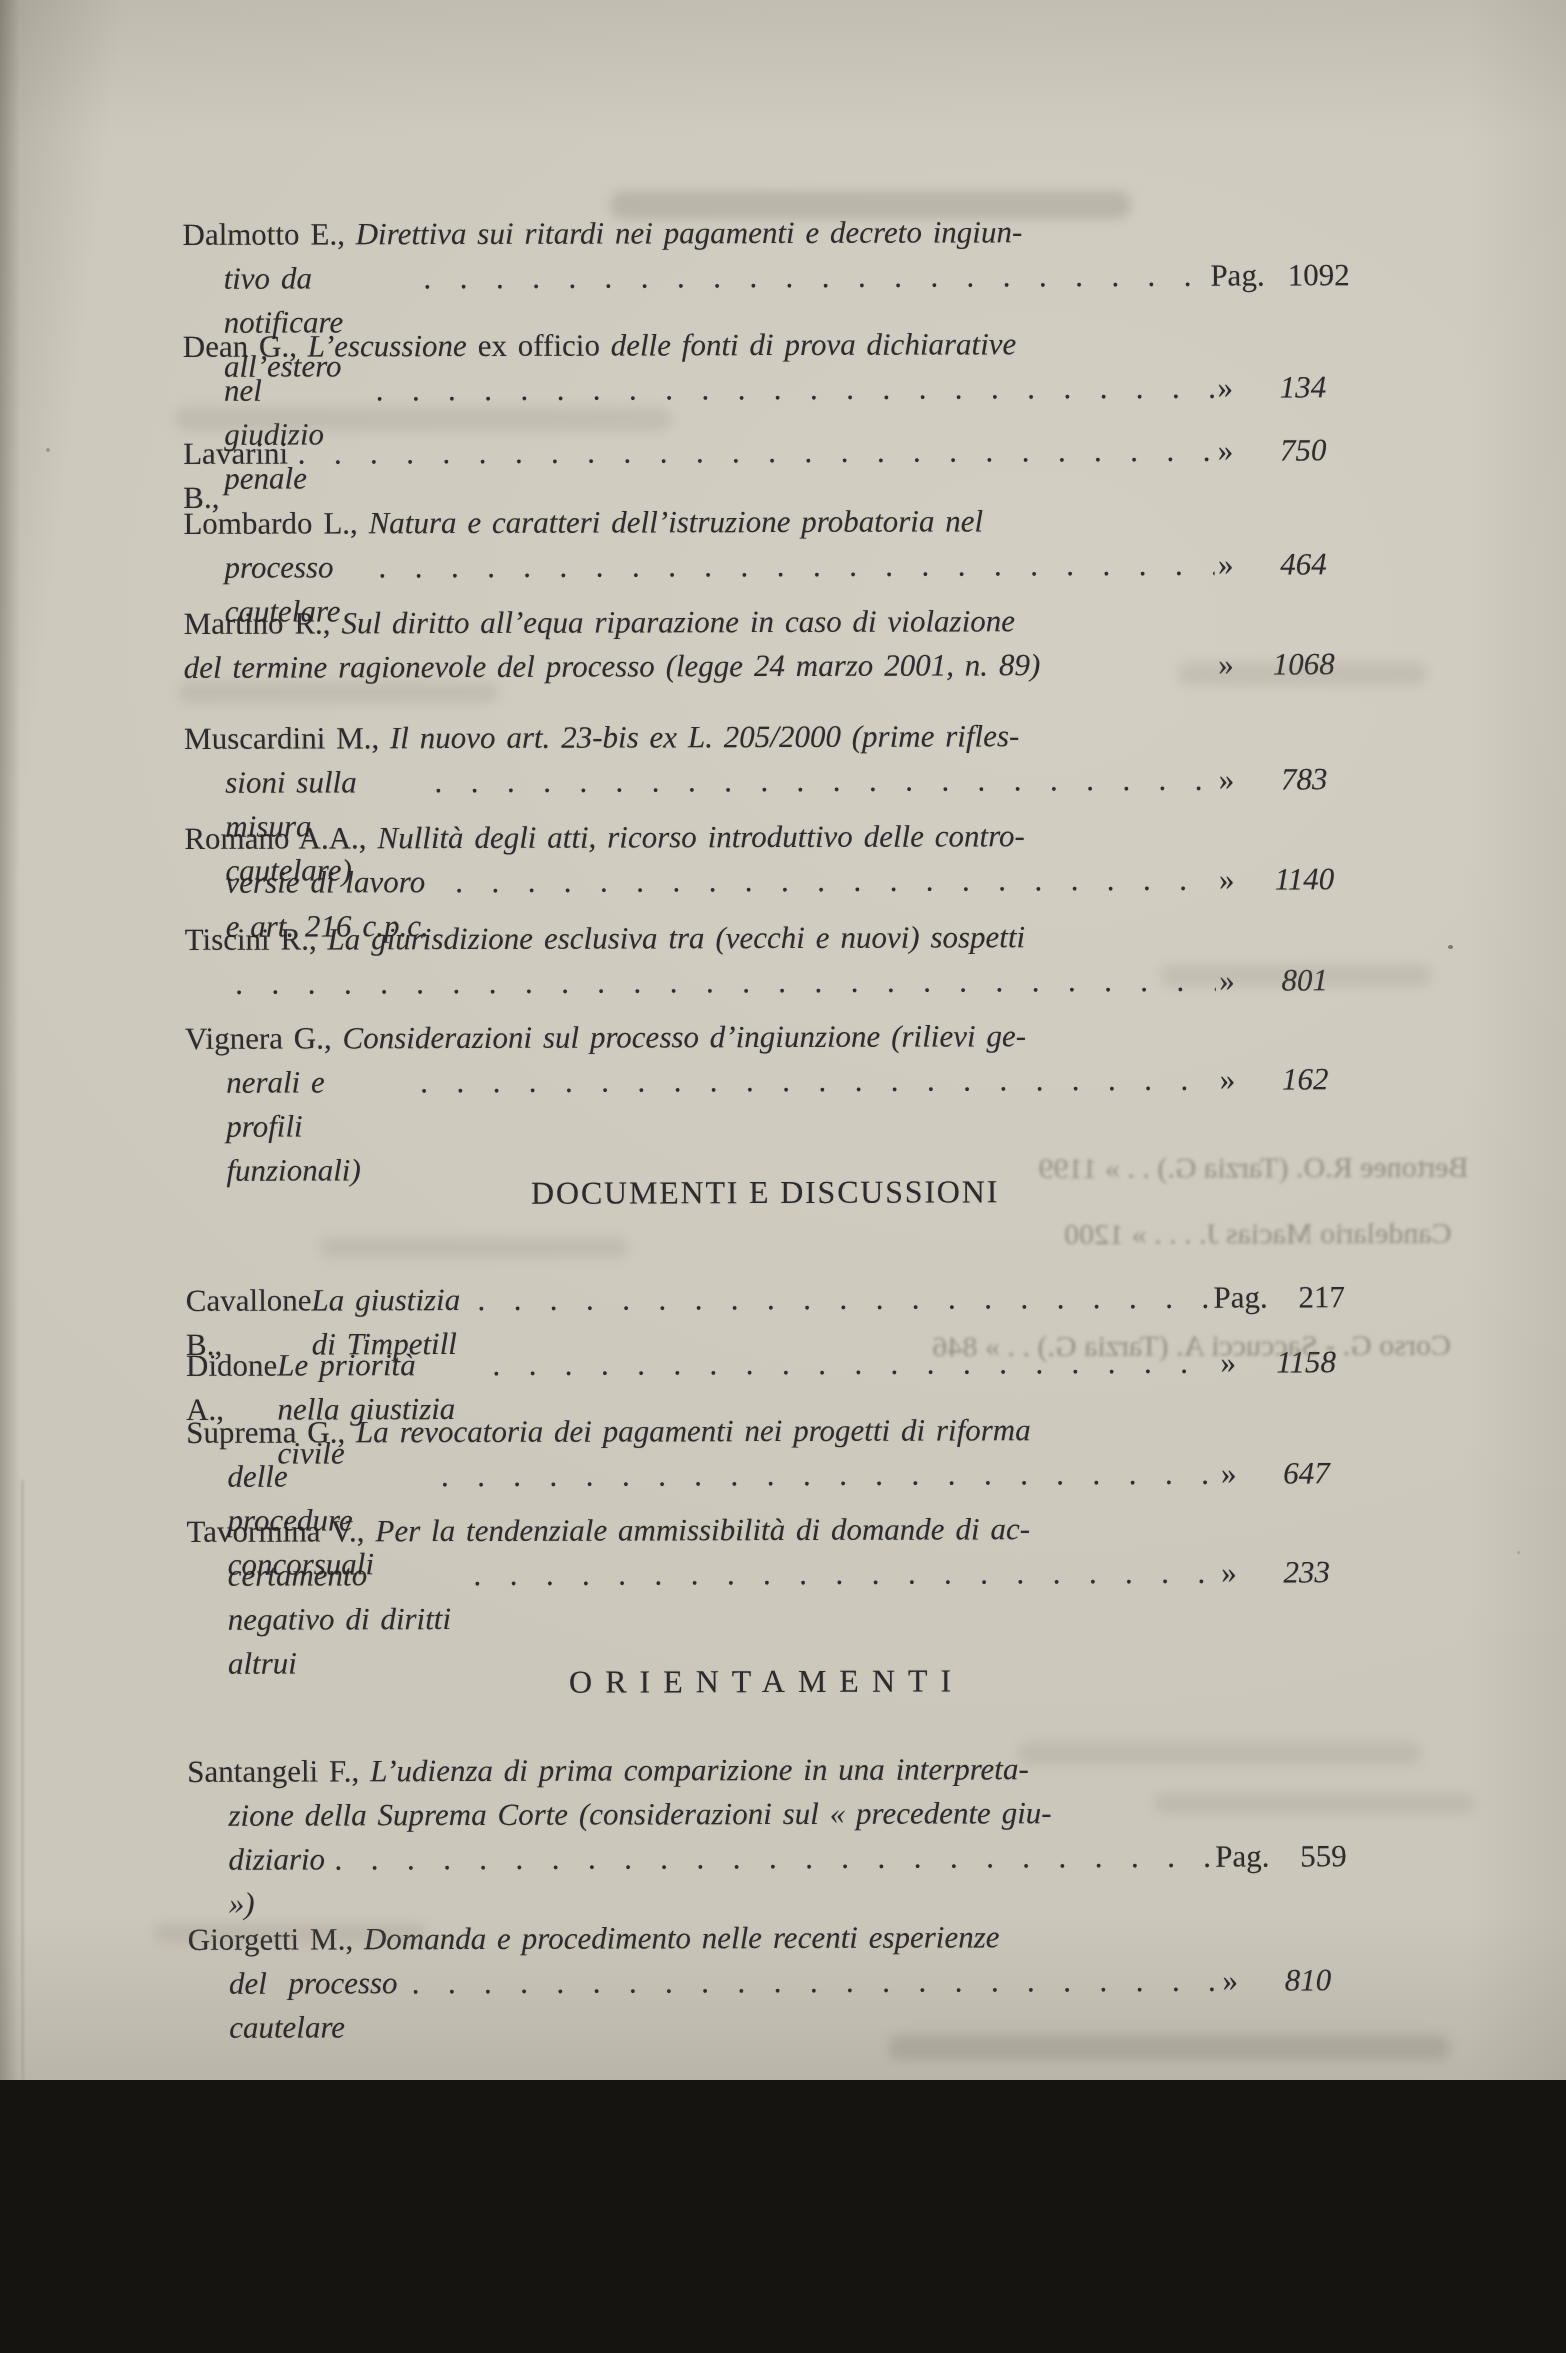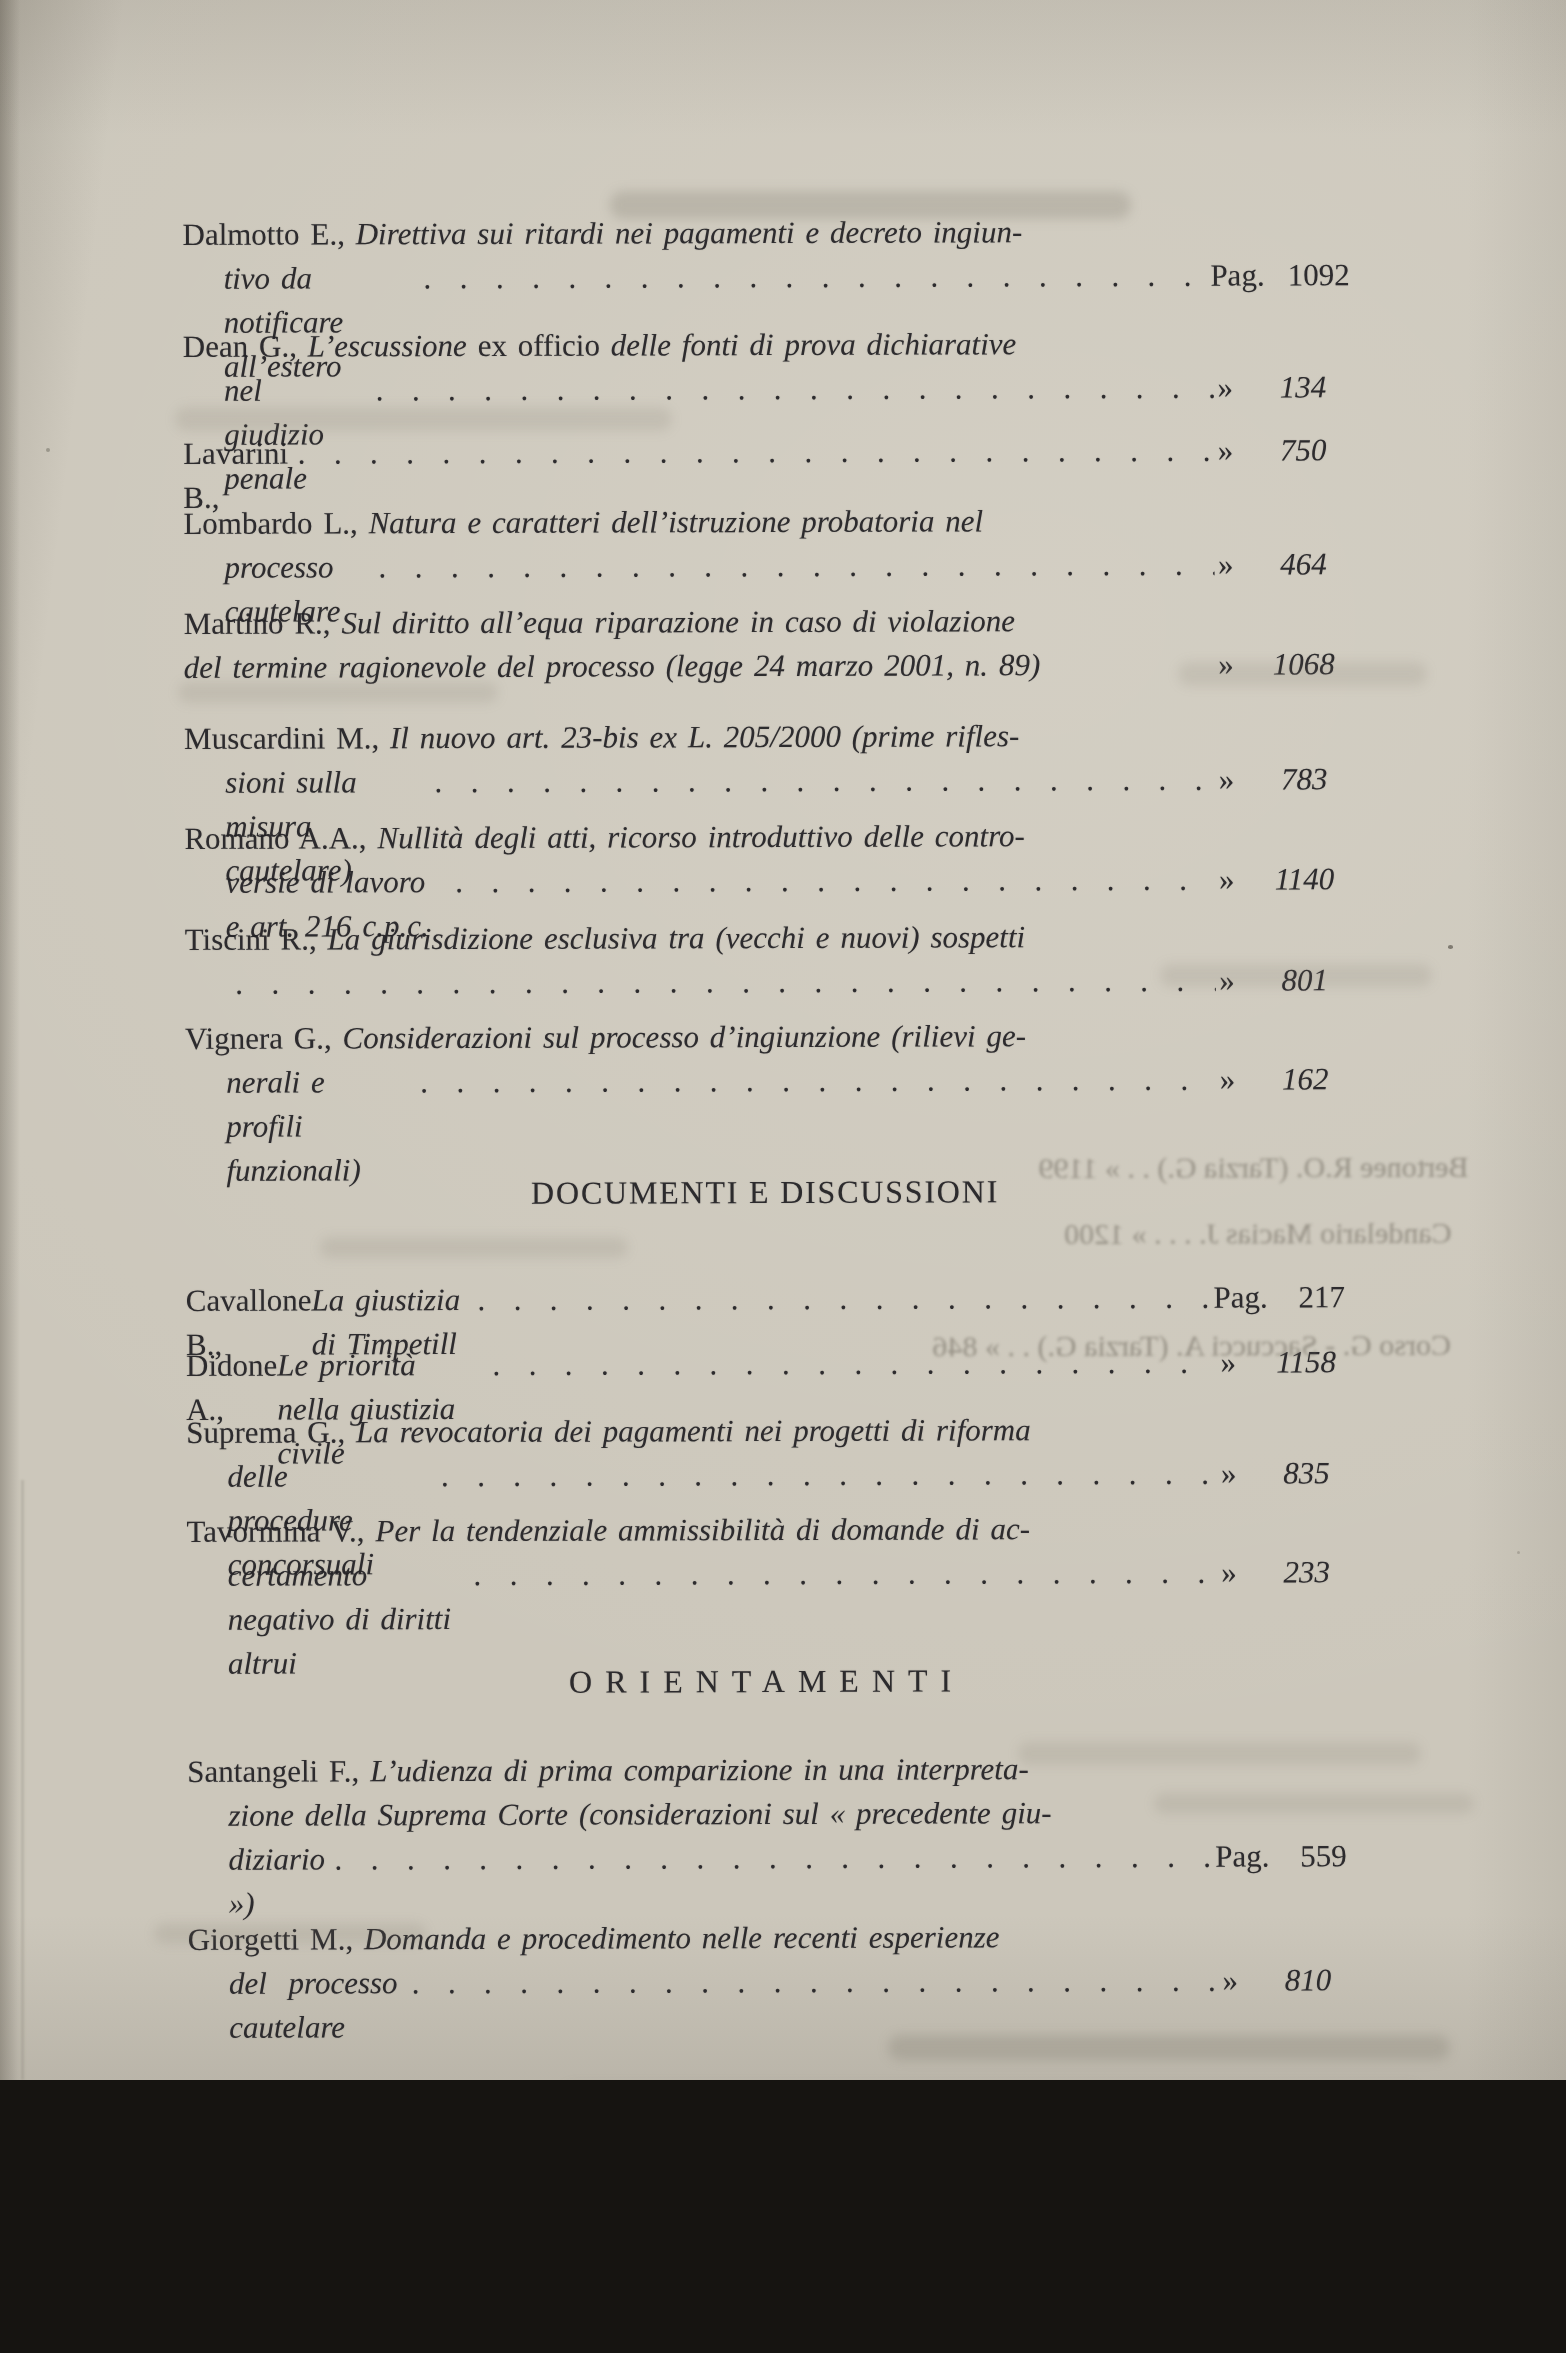--- a/index.html
+++ b/index.html
@@ -182,21 +182,21 @@
       </div>
       <div class="entry" style="top: 1409px;">
         <div class="line">
           <span class="rm">Suprema G., </span>
           <span class="it">La revocatoria dei pagamenti nei progetti di riforma</span>
         </div>
         <div class="line indent">
           <span class="it">delle  procedure  concorsuali</span>
           <span class="dots"></span>
           <span class="ref-label">»</span>
-          <span class="ref-num guil">835</span>
+          <span class="ref-num guil">647</span>
         </div>
       </div>
       <div class="entry" style="top: 1508px;">
         <div class="line">
           <span class="rm">Tavormina V., </span>
           <span class="it">Per la tendenziale ammissibilità di domande di ac-</span>
         </div>
         <div class="line indent">
           <span class="it">certamento negativo di diritti altrui</span>
           <span class="dots"></span>

